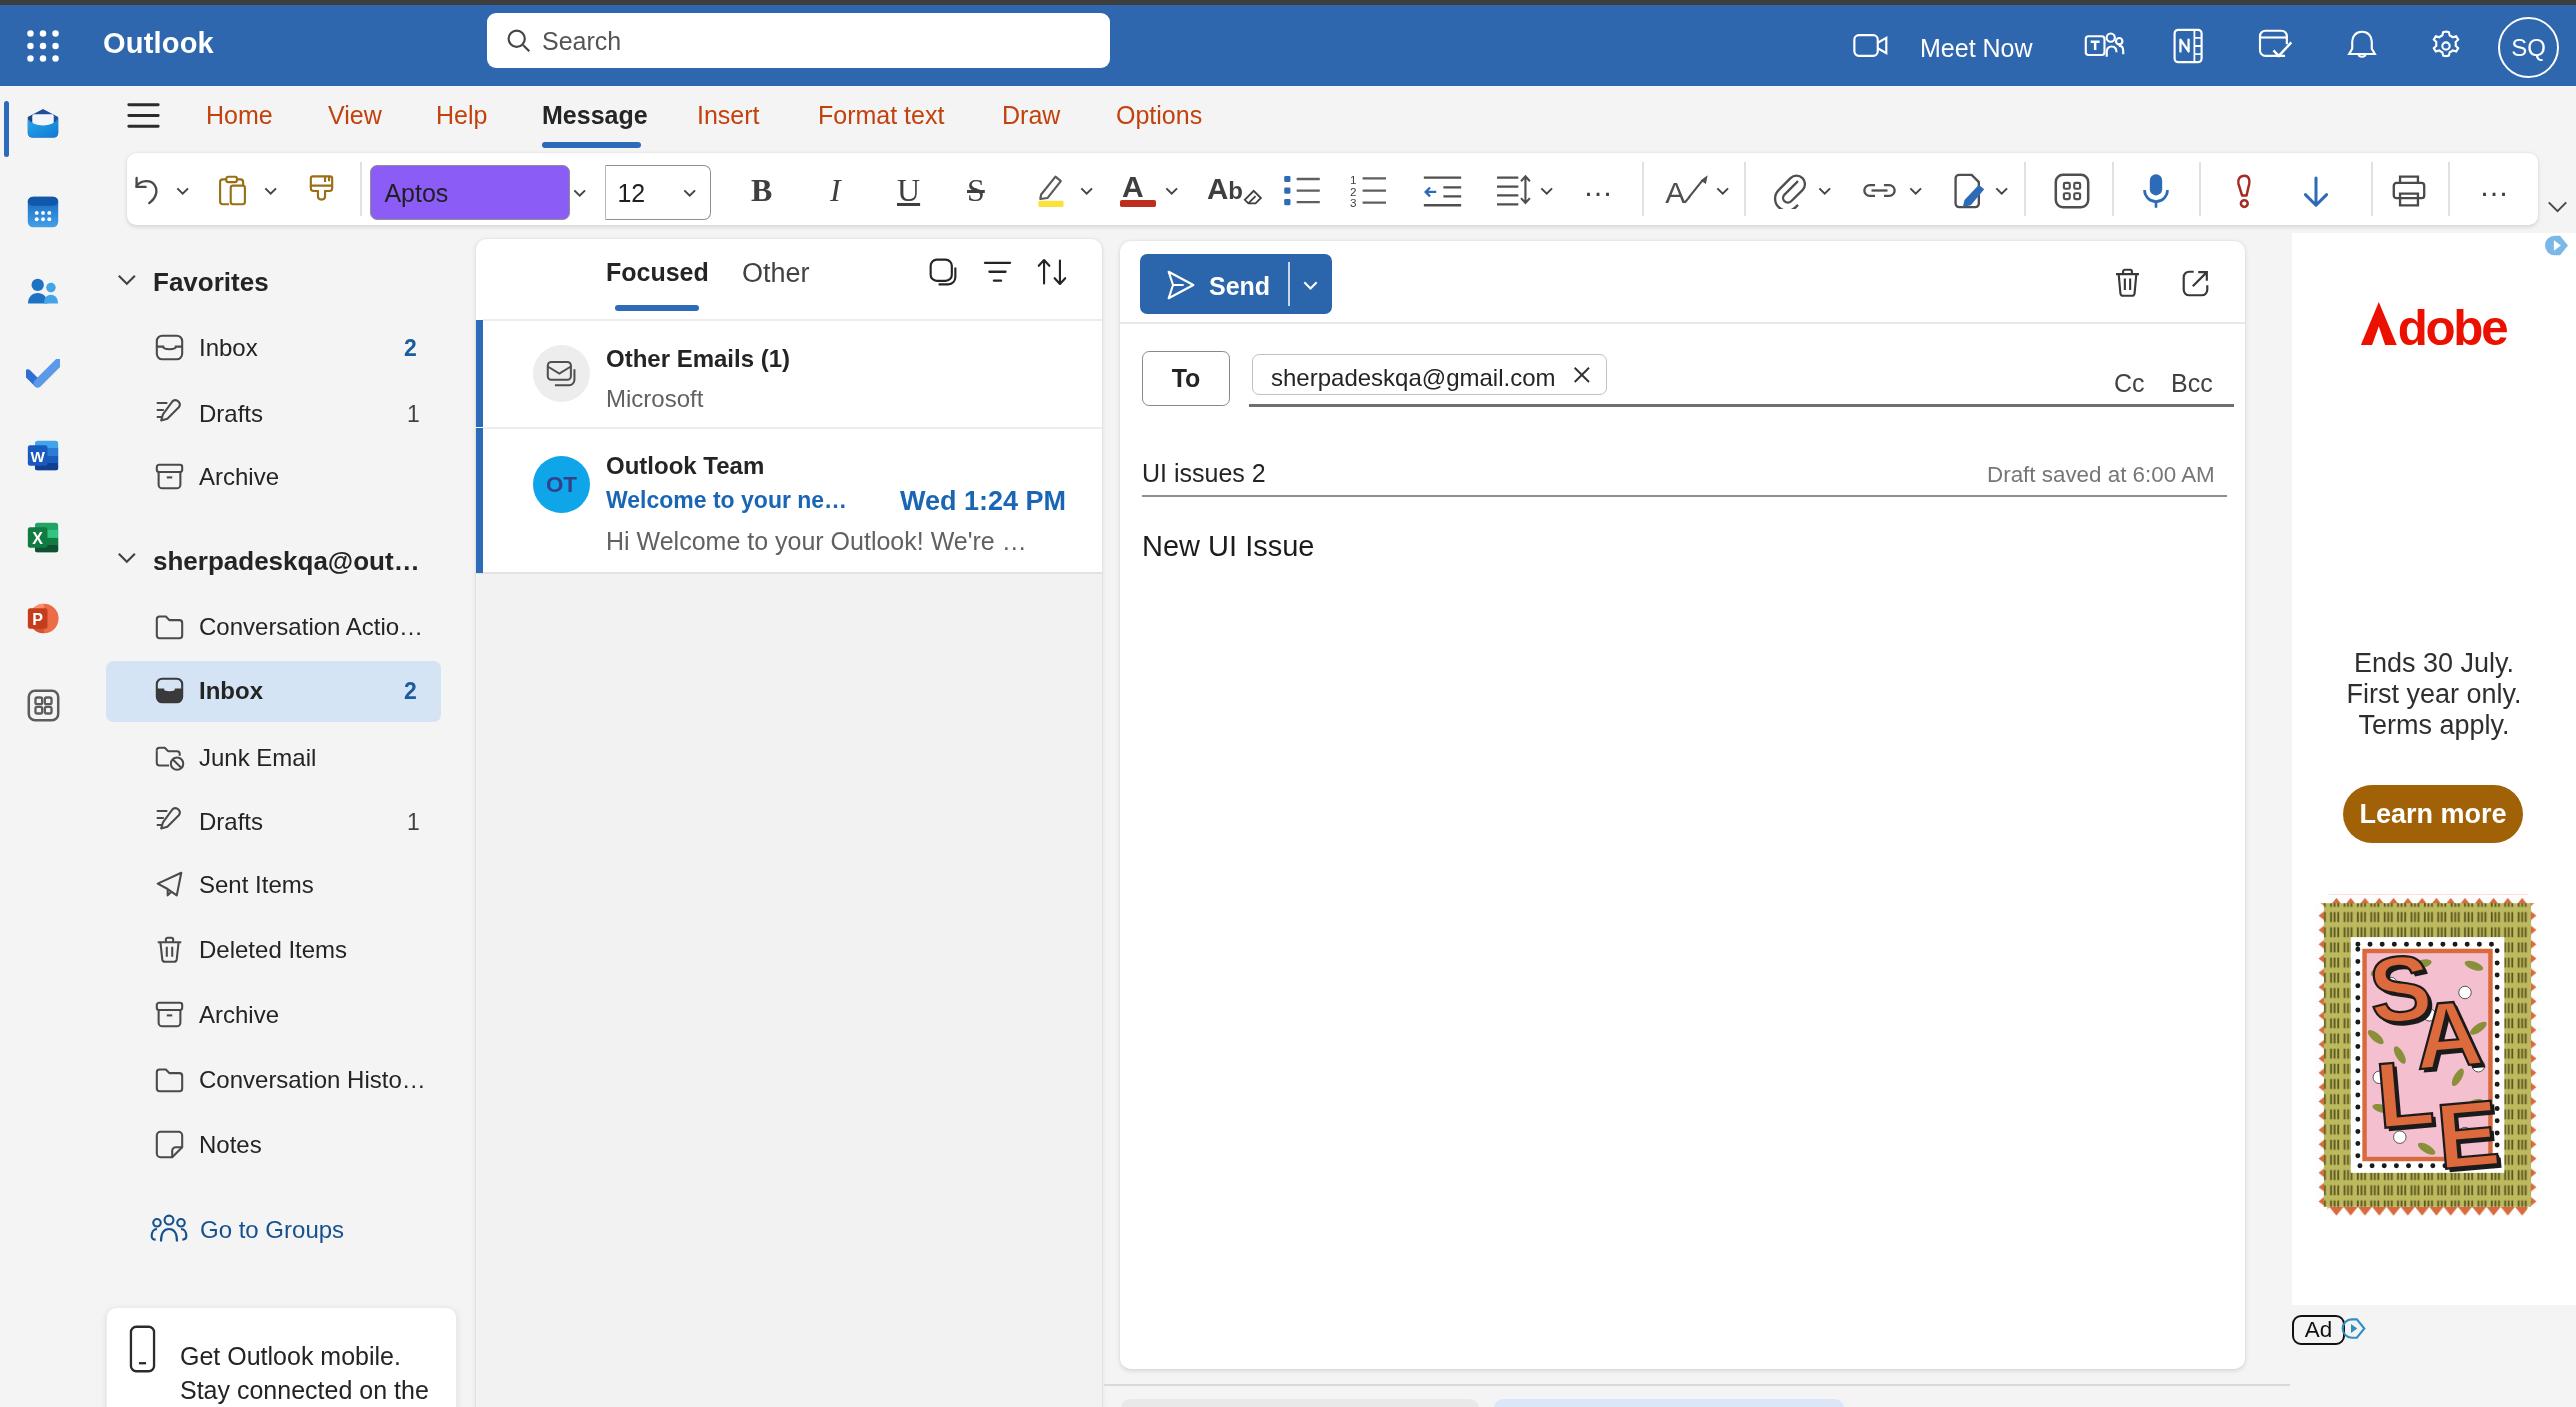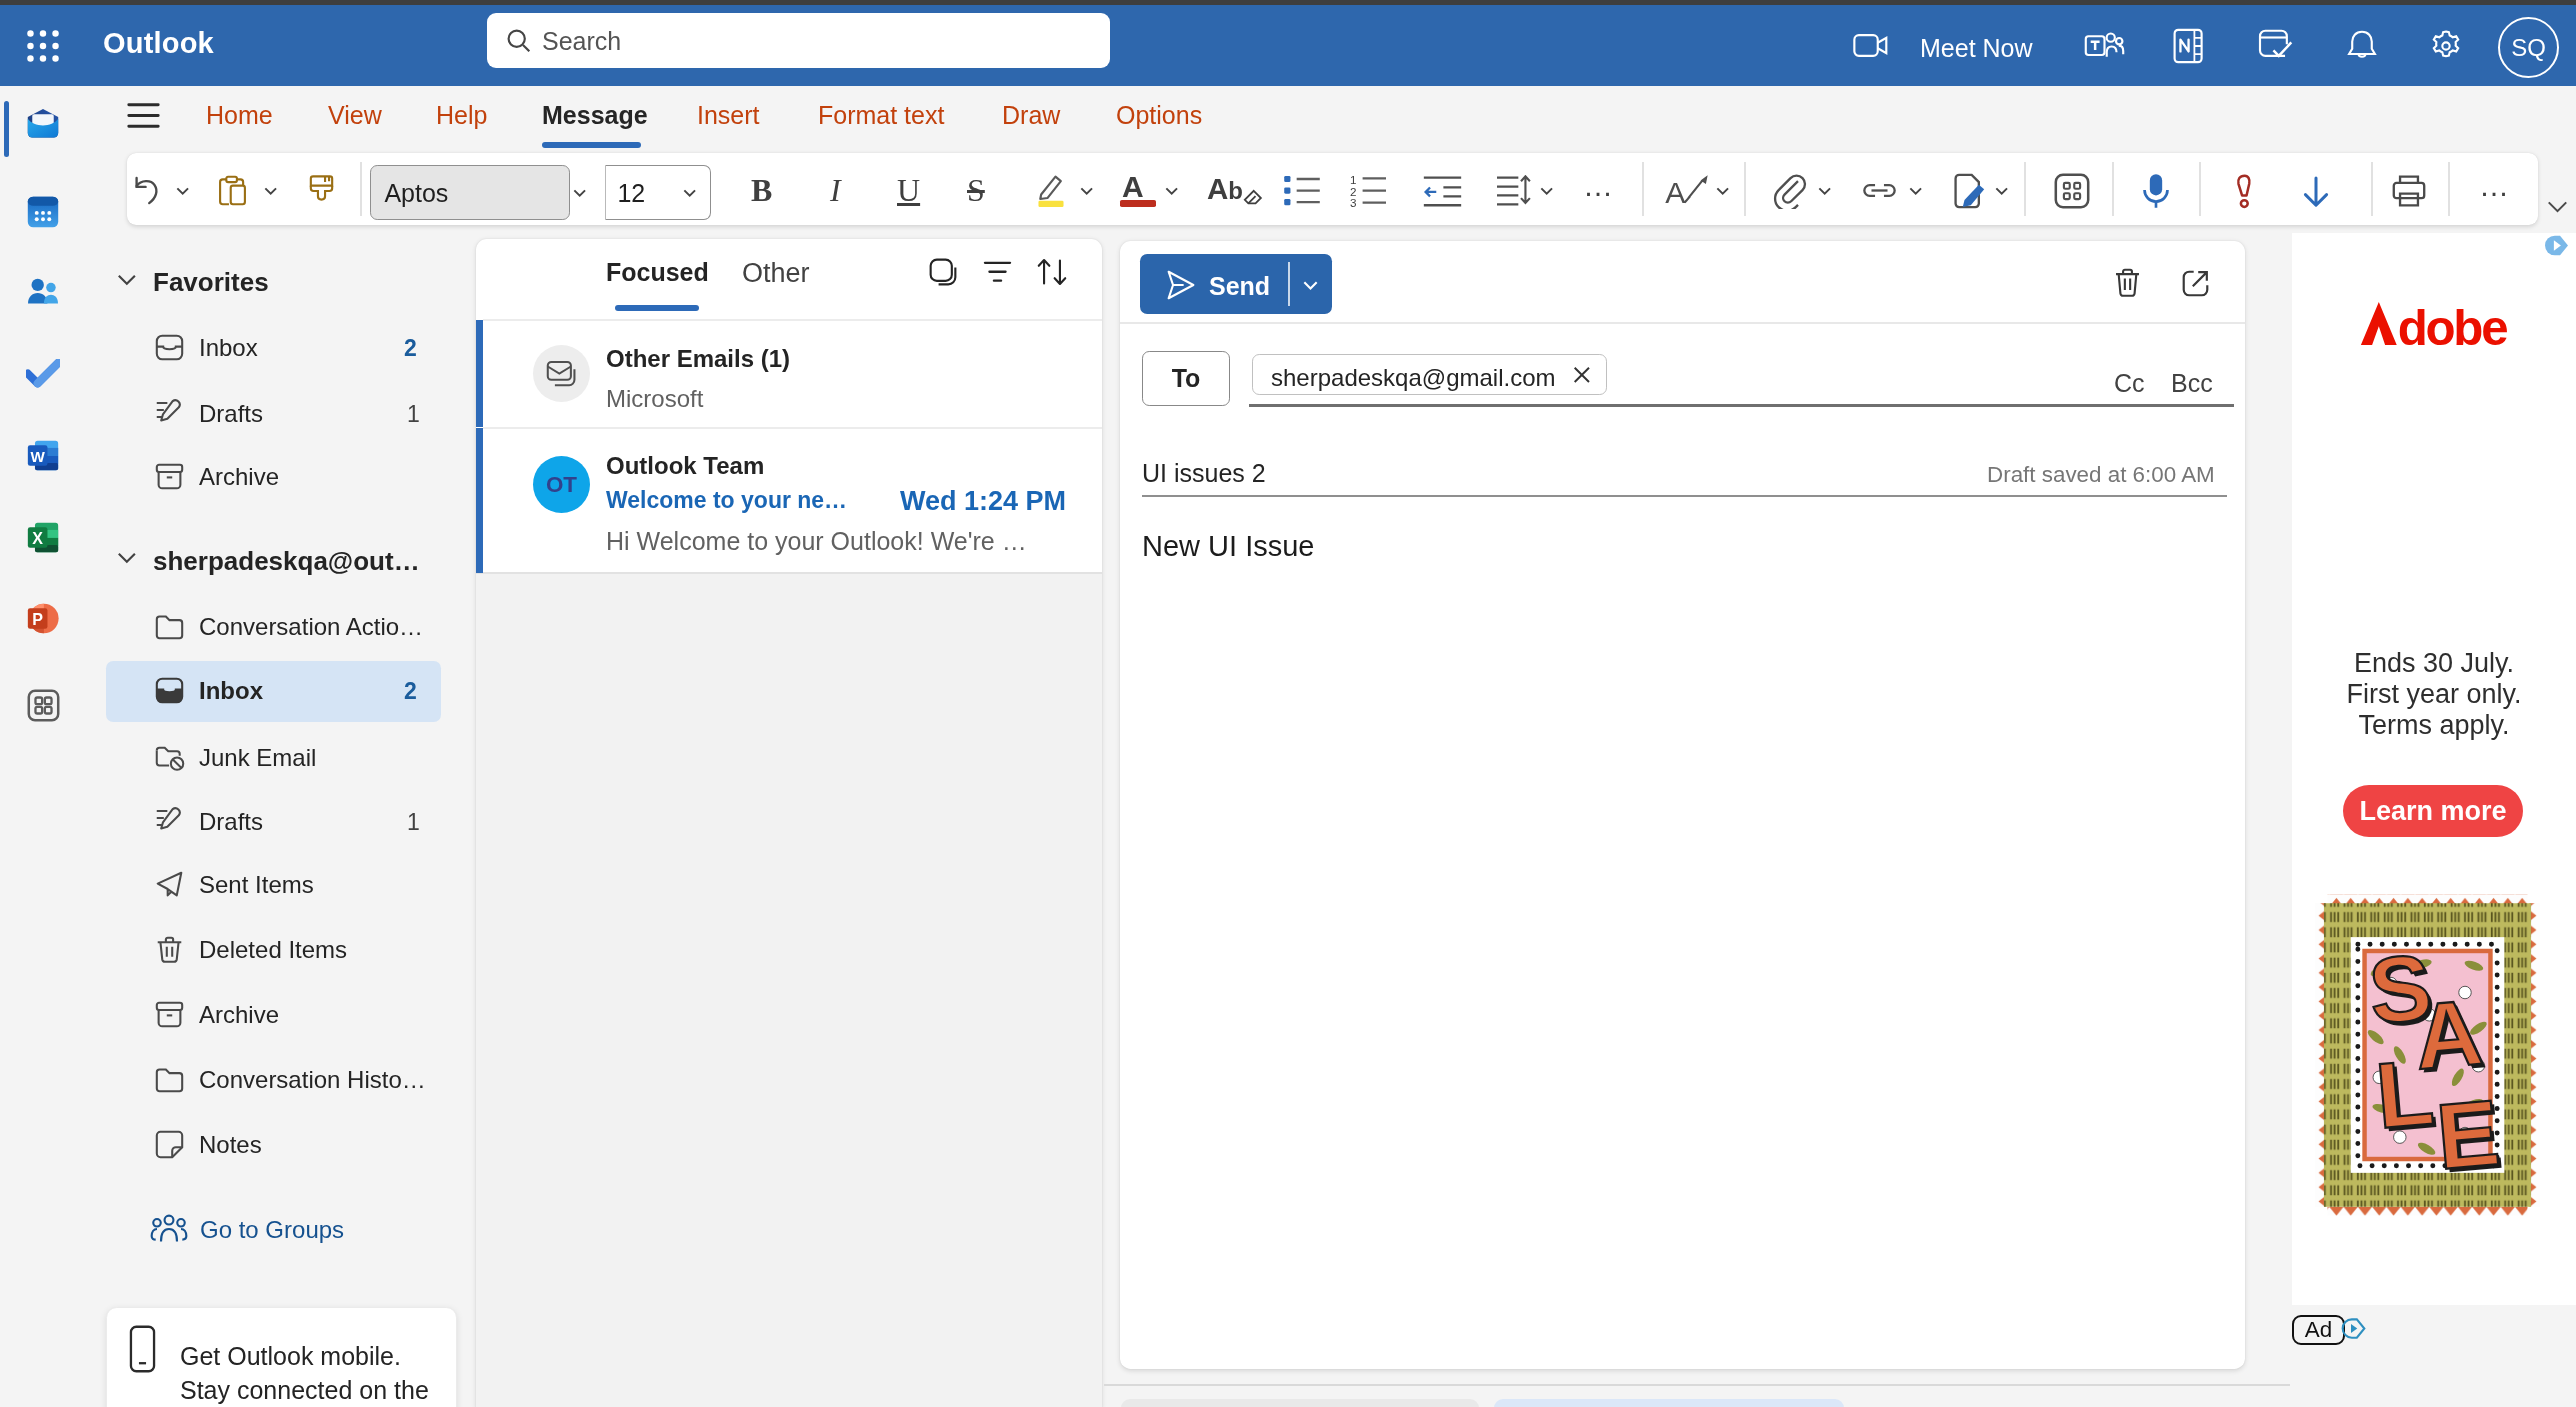--- a/index.html
+++ b/index.html
@@ -17,21 +17,21 @@
 
 #rail { left:0; top:86px; width:88px; height:1322px; background:#f4f4f4; }
 #railind { left:3.6px; top:101px; width:5.4px; height:56px; background:#2d6ab8; border-radius:2.7px; }
 
 .tab { top:101px; font-size:25px; color:#c2410c; }
 #tabline { left:542px; top:142px; width:99px; height:6.3px; border-radius:3.6px; background:#2d6ab8; }
 
 #toolbar { left:127px; top:153px; width:2411px; height:72px; background:#fff; border-radius:9px;
   box-shadow:0 1.8px 4.5px rgba(0,0,0,.13), 0 0 0.9px rgba(0,0,0,.1); }
 .tdiv { top:9px; width:1.8px; height:54px; background:#e1e1e1; }
-#fontbox { left:243px; top:11.6px; width:200px; height:55px; border:1.8px solid #8f8f8f; border-radius:7.2px; background:#e5e5e5; }
+#fontbox { left:243px; top:11.6px; width:200px; height:55px; border:1.8px solid #8f8f8f; border-radius:7.2px; background:#8b5cf6; }
 #sizebox { left:476px; top:11.6px; width:106px; height:55px; border:1.8px solid #8f8f8f; border-left:1.8px solid #b9b9b9; border-radius:0 7.2px 7.2px 0; background:#fff; margin-left:1.8px; }
 .bius { font-size:32px; color:#3f3f3f; font-family:"Liberation Serif",serif; }
 
 .fhead { font-size:26px; font-weight:700; color:#242424; }
 .frow { font-size:24px; color:#242424; }
 .fcount { font-size:23px; color:#424242; }
 .fcountb { font-size:23px; color:#1a5c9c; font-weight:700; }
 
 .card { background:#fff; border-radius:10.7px; box-shadow:0 1.8px 5.4px rgba(0,0,0,.12), 0 0 1.8px rgba(0,0,0,.08); }
 
@@ -517,21 +517,21 @@
   <div class="abs" style="left:2292px;top:233px;width:284px;height:1072px;background:#fff"></div>
   <svg class="abs" style="left:2543px;top:234px" width="27" height="23" viewBox="0 0 30 26">
     <path d="M2 13 a11 11 0 0 1 11 -11 h6 l9 11 l-9 11 h-6 a11 11 0 0 1 -11 -11 z" fill="#7ab8e8"></path>
     <path d="M12 7 L20 13 L12 19 Z" fill="#fff"></path>
   </svg>
   <svg class="abs" style="left:2360px;top:301px" width="147" height="45" viewBox="0 0 164 50">
     <path d="M21 1 L1 49 H13.5 L21 28 L28 49 H41 Z" fill="#eb1000"></path>
     <text x="42" y="49" font-size="55" font-weight="bold" fill="#eb1000" font-family="Liberation Sans" letter-spacing="-2.5">dobe</text>
   </svg>
   <div class="abs" style="left:2292px;top:648px;width:284px;text-align:center;font-size:27px;line-height:31px;color:#2e2e2e">Ends 30 July.<br>First year only.<br>Terms apply.</div>
-  <div class="abs" style="left:2343px;top:785px;width:180px;height:52px;border-radius:29.5px;background:#ef4444;display:flex;align-items:center;justify-content:center;color:#fff;font-weight:700;font-size:27px">Learn more</div>
+  <div class="abs" style="left:2343px;top:785px;width:180px;height:58px;border-radius:29.5px;background:#a16207;display:flex;align-items:center;justify-content:center;color:#fff;font-weight:700;font-size:27px">Learn more</div>
   <svg class="abs" style="left:2315px;top:894px" width="225" height="322" viewBox="0 0 252 360">
     <defs>
       <pattern id="hatch" width="15" height="17" patternUnits="userSpaceOnUse">
         <rect width="15" height="17" fill="#bdb95e"></rect>
         <path d="M3 3 v11 M7 3 v11 M11 3 v11" stroke="#59551f" stroke-width="2"></path>
       </pattern>
       <pattern id="zigv" width="14" height="16" patternUnits="userSpaceOnUse">
         <rect width="14" height="16" fill="#fdfdfd"></rect>
         <path d="M0 0 L10 8 L0 16 Z" fill="#d96a3e"></path>
       </pattern>

